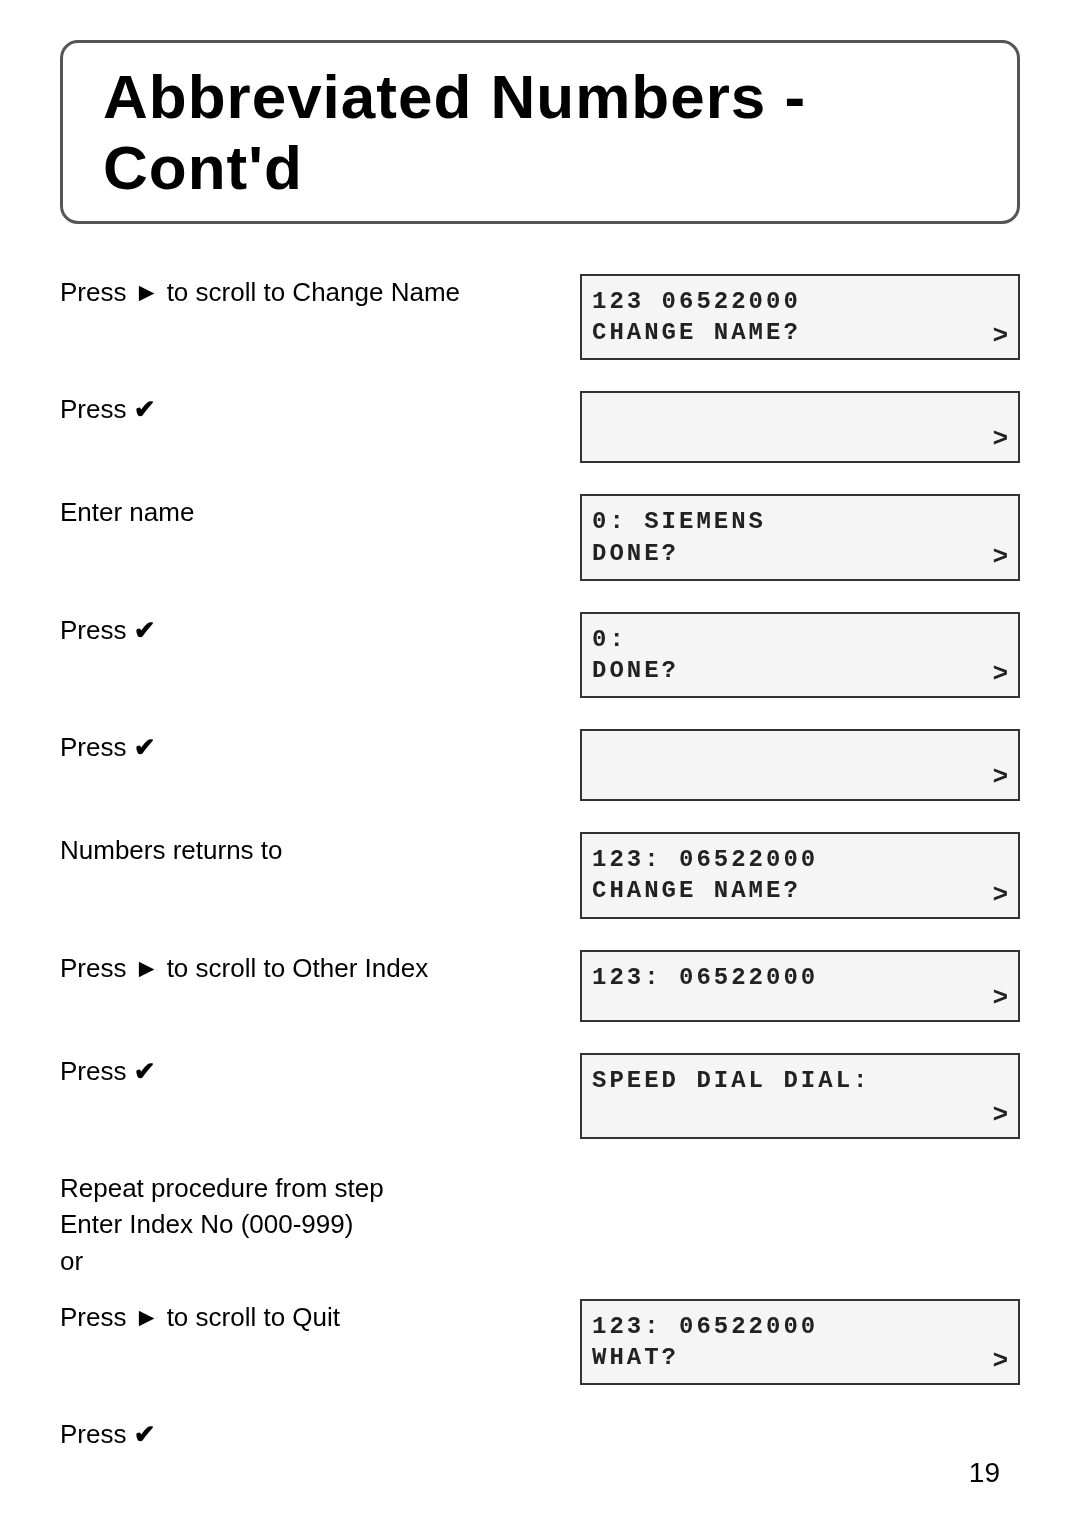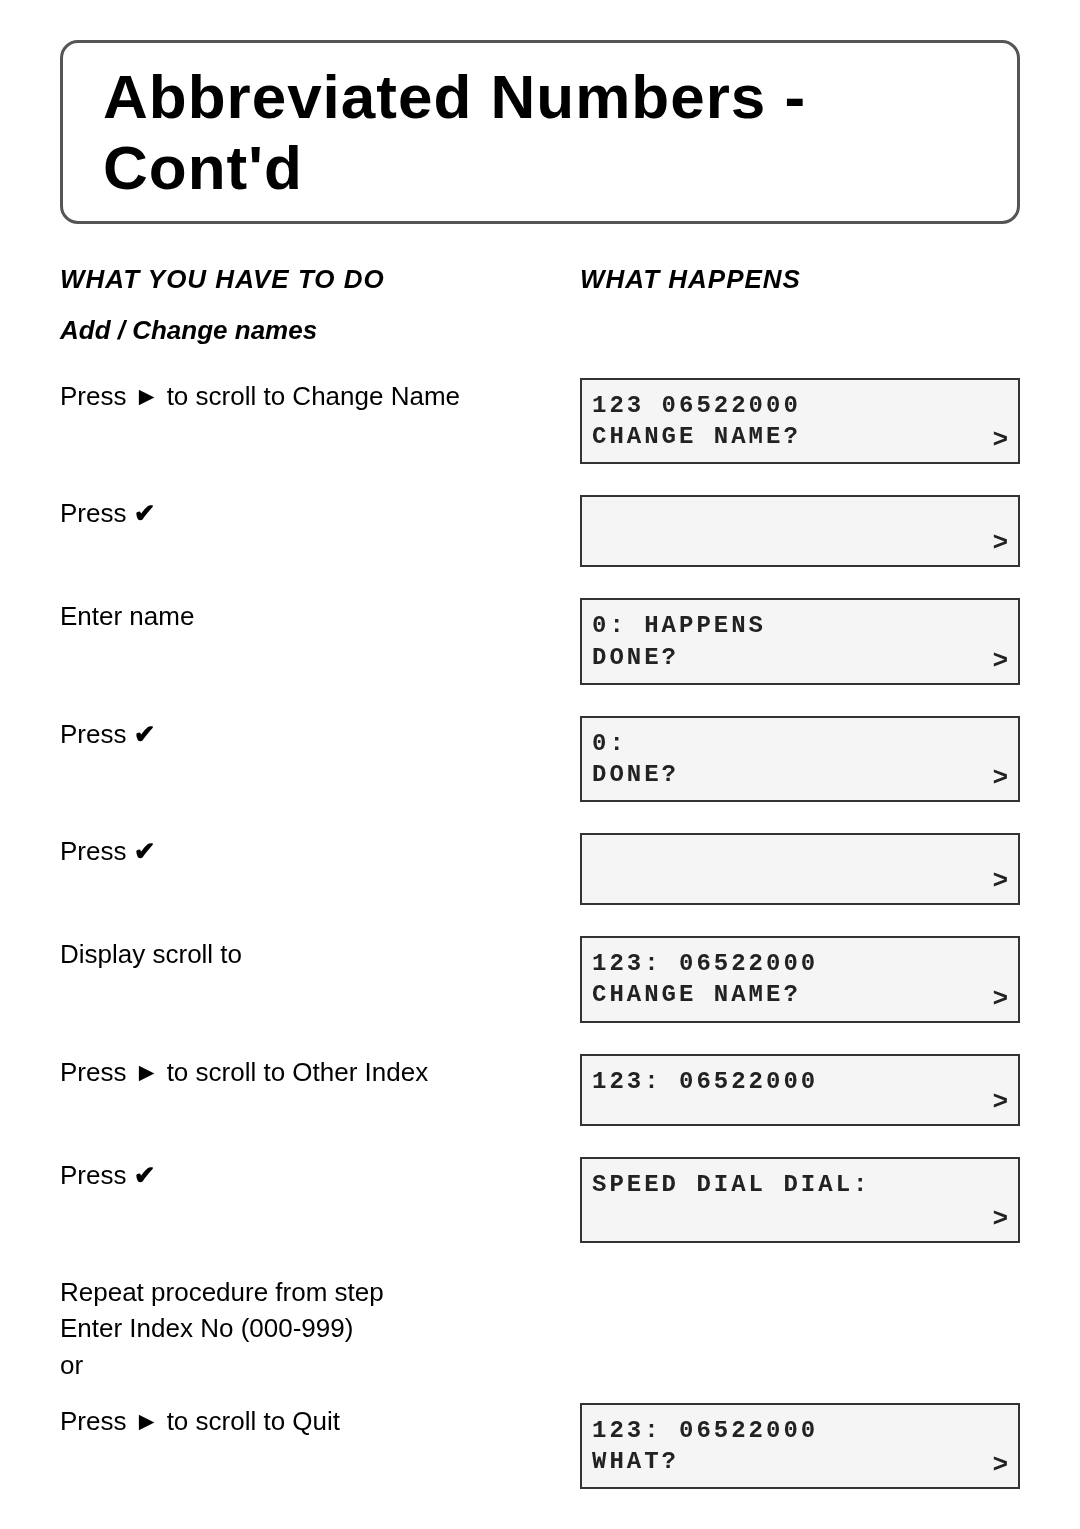--- a/index.html
+++ b/index.html
@@ -151,29 +151,20 @@
   </style>
 </head>
 <body>
 
 <div class="page">
 
   <div class="title-box">
     <span class="title-text">Abbreviated Numbers - Cont'd</span>
   </div>
 
-  <div class="columns">
-    <div class="left-col">
-      <div class="col-header">WHAT YOU HAVE TO DO</div>
-      <div class="section-title">Add / Change names</div>
-    </div>
-    <div class="right-col">
-      <div class="col-header">WHAT HAPPENS</div>
-    </div>
-  </div>
 
   
   <div class="row">
     <div class="left-item">
       <span class="left-item-text">Press <span>►</span> to scroll to Change Name</span>
     </div>
     <div class="right-item">
       <div class="lcd-box">
         <div class="lcd-line">123  06522000</div>
         <div class="lcd-line">CHANGE NAME?</div>
@@ -195,21 +186,21 @@
     </div>
   </div>
 
   
   <div class="row">
     <div class="left-item">
       <span class="left-item-text">Enter name</span>
     </div>
     <div class="right-item">
       <div class="lcd-box">
-        <div class="lcd-line">0: HAPPENS</div>
+        <div class="lcd-line">0: SIEMENS</div>
         <div class="lcd-line">DONE?</div>
         <span class="lcd-arrow">&gt;</span>
       </div>
     </div>
   </div>
 
   
   <div class="row">
     <div class="left-item">
       <span class="left-item-text">Press <span class="checkmark">✔</span></span>
@@ -232,21 +223,21 @@
       <div class="lcd-box">
         <div class="lcd-line">&nbsp;</div>
         <span class="lcd-arrow">&gt;</span>
       </div>
     </div>
   </div>
 
   
   <div class="row">
     <div class="left-item">
-      <span class="left-item-text">Display scroll to</span>
+      <span class="left-item-text">Numbers returns to</span>
     </div>
     <div class="right-item">
       <div class="lcd-box">
         <div class="lcd-line">123: 06522000</div>
         <div class="lcd-line">CHANGE NAME?</div>
         <span class="lcd-arrow">&gt;</span>
       </div>
     </div>
   </div>
 

